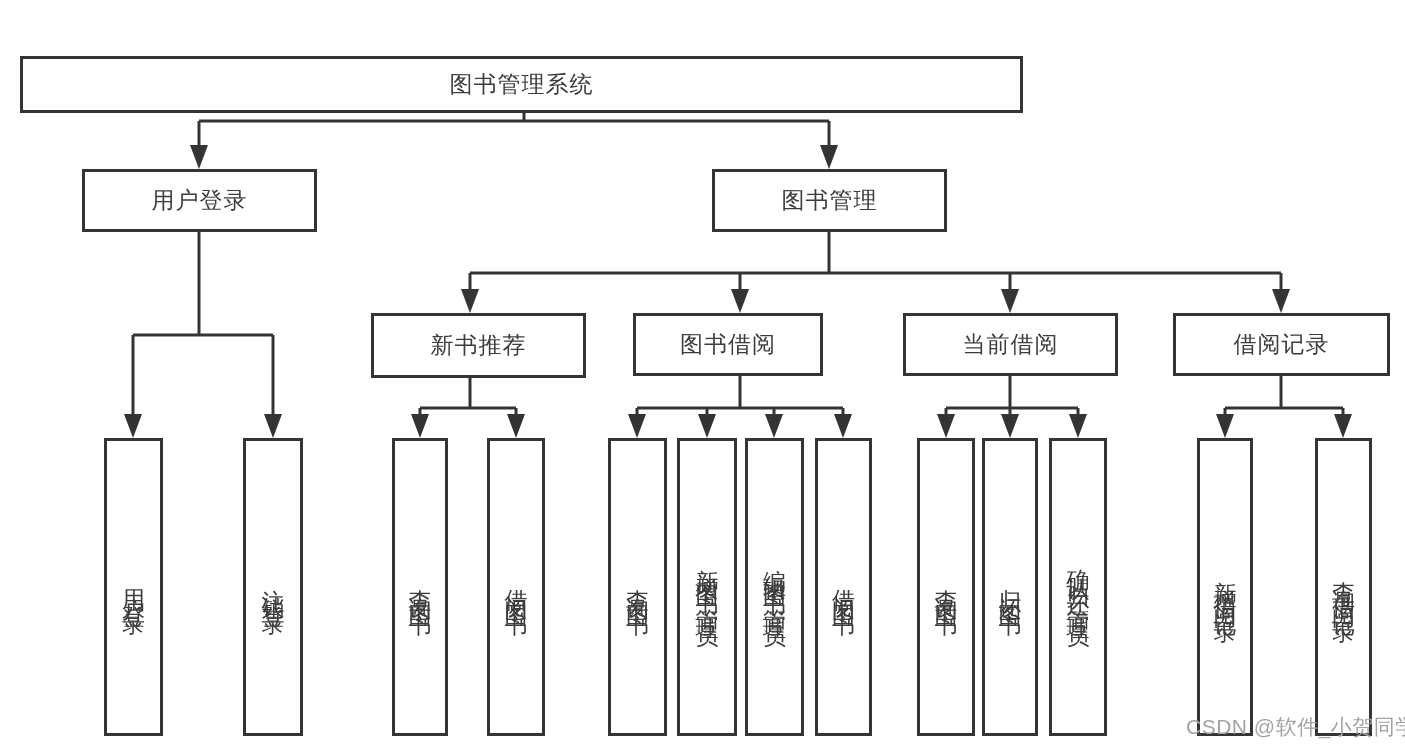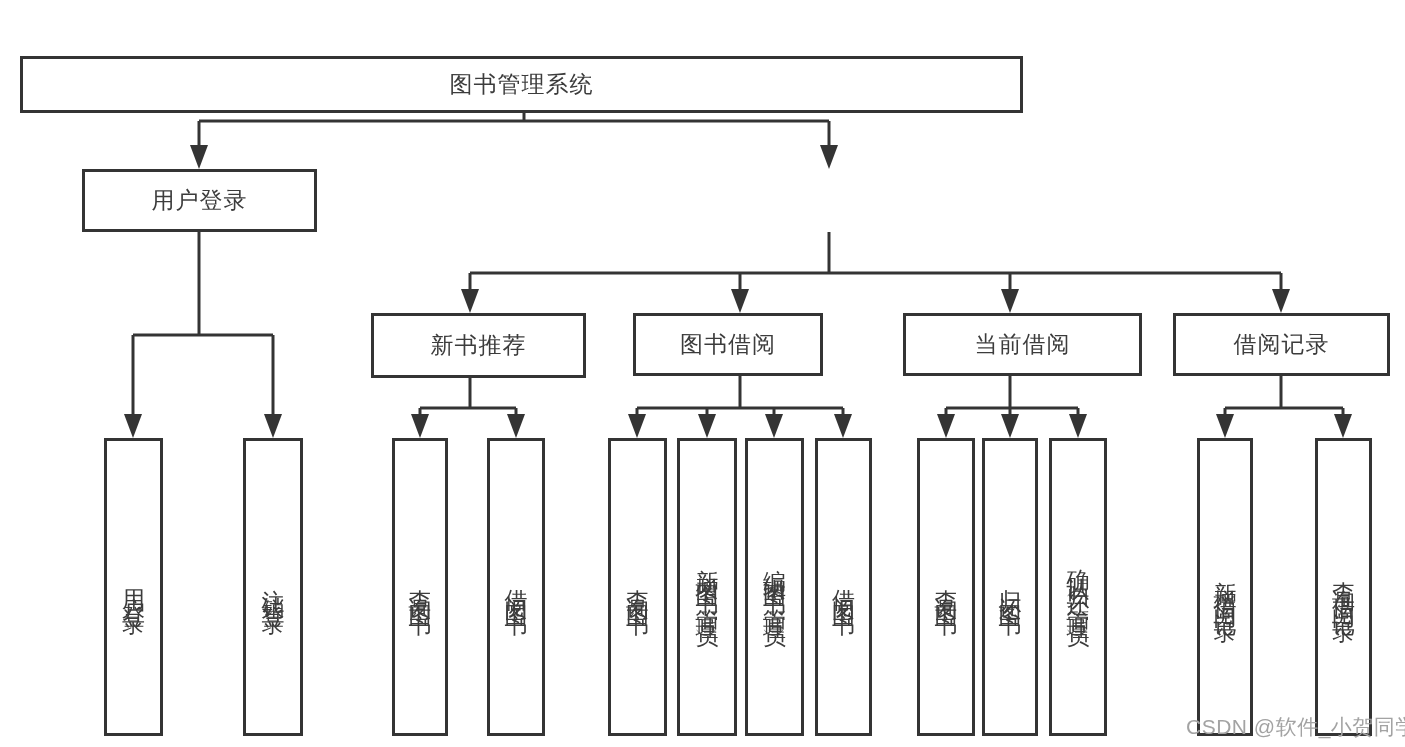--- a/index.html
+++ b/index.html
@@ -121,28 +121,31 @@
     </g>
   </svg>
 
   <div class="node hbox" style="left:20px; top:13px; width:1003px; height:57px;margin-top:43px;">
     <span>图书管理系统</span>
   </div>
 
   <div class="node hbox" style="left:82px; top:169px; width:235px; height:63px;">
     <span>用户登录</span>
   </div>
+  <div class="node hbox" style="left:712px; top:169px; width:235px; height:63px;">
+    <span>图书管理</span>
+  </div>
 
   <div class="node hbox" style="left:371px; top:313px; width:215px; height:65px;">
     <span>新书推荐</span>
   </div>
   <div class="node hbox" style="left:633px; top:313px; width:190px; height:63px;">
     <span>图书借阅</span>
   </div>
-  <div class="node hbox" style="left:903px; top:313px; width:239px; height:63px;">
+  <div class="node hbox" style="left:903px; top:313px; width:215px; height:63px;">
     <span>当前借阅</span>
   </div>
   <div class="node hbox" style="left:1173px; top:313px; width:217px; height:63px;">
     <span>借阅记录</span>
   </div>
 
   <div class="node vbox" style="left:104px; top:438px; width:59px; height:298px;">
     <span class="vtext">用户登录</span>
   </div>
   <div class="node vbox" style="left:243px; top:438px; width:60px; height:298px;">

